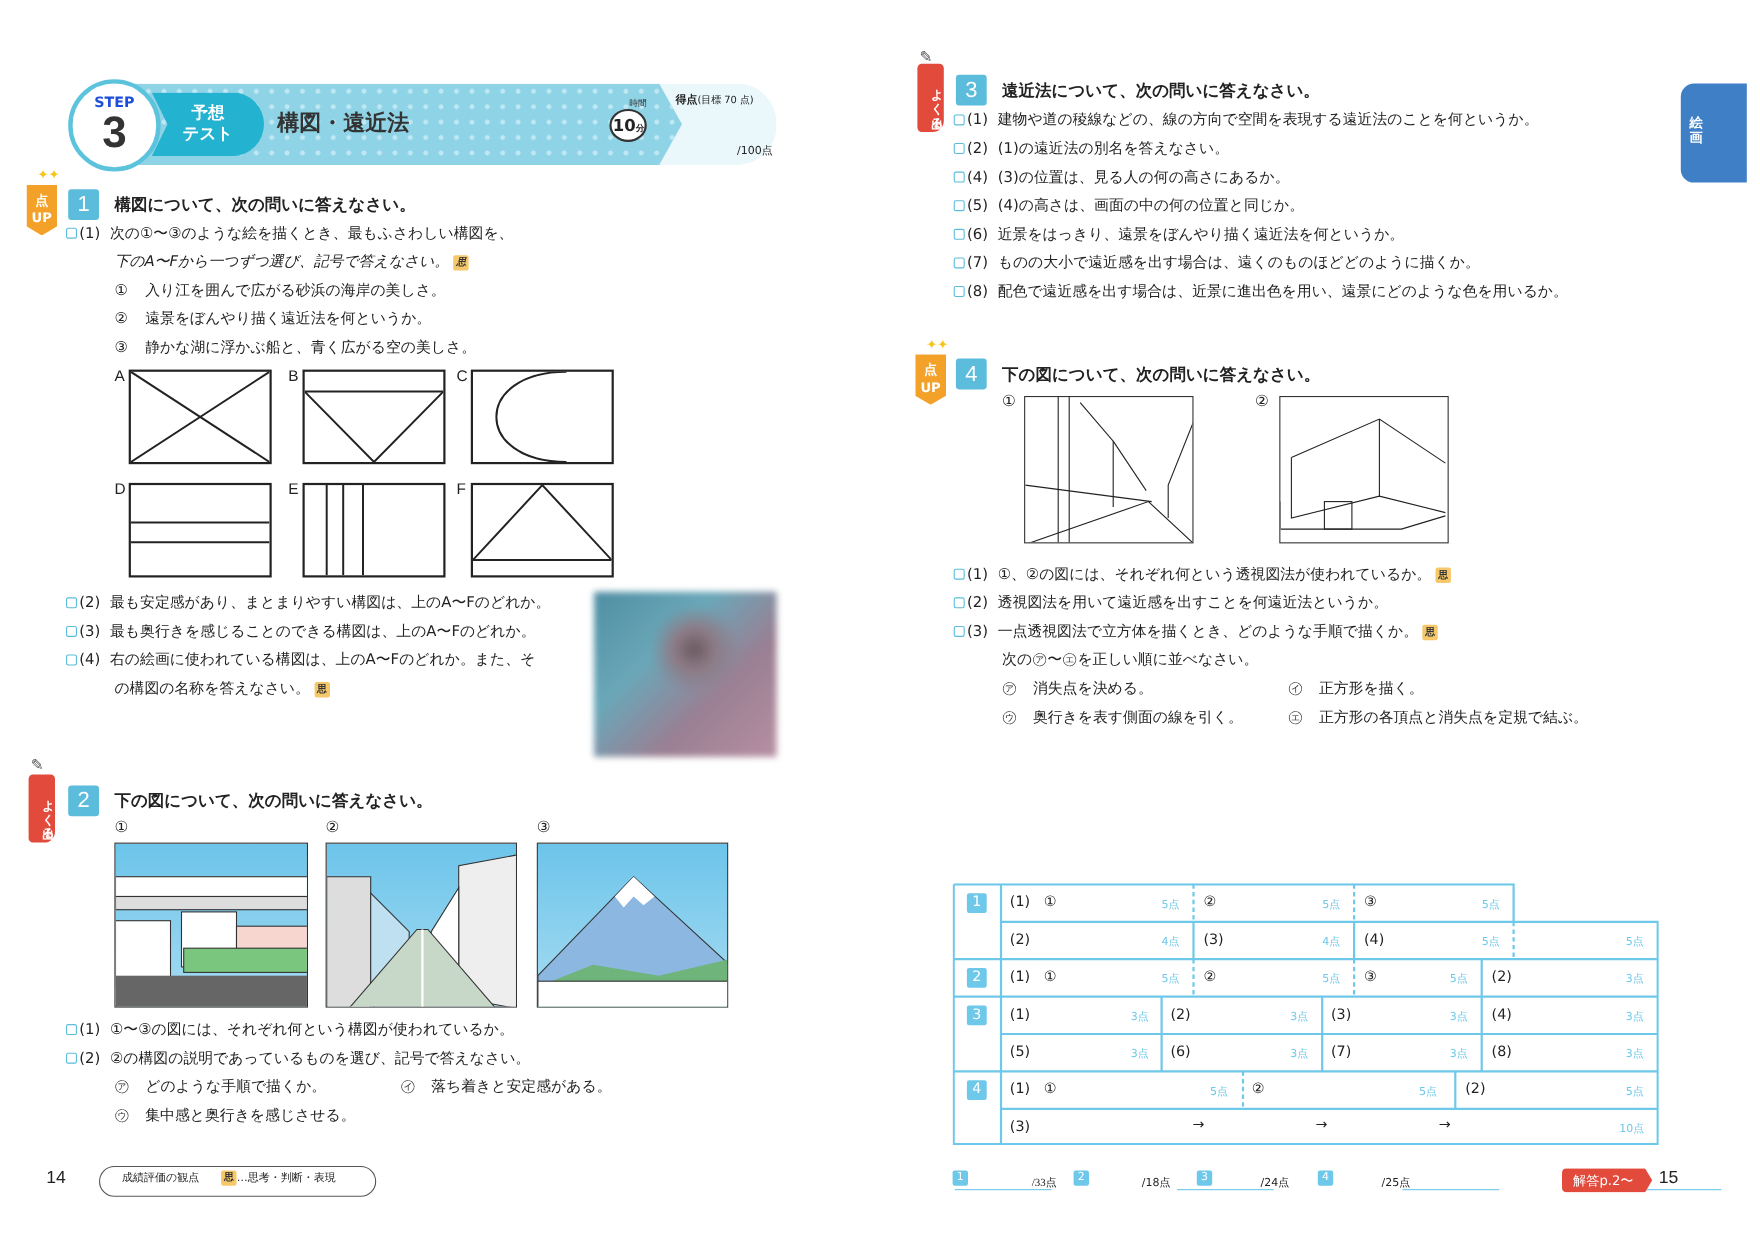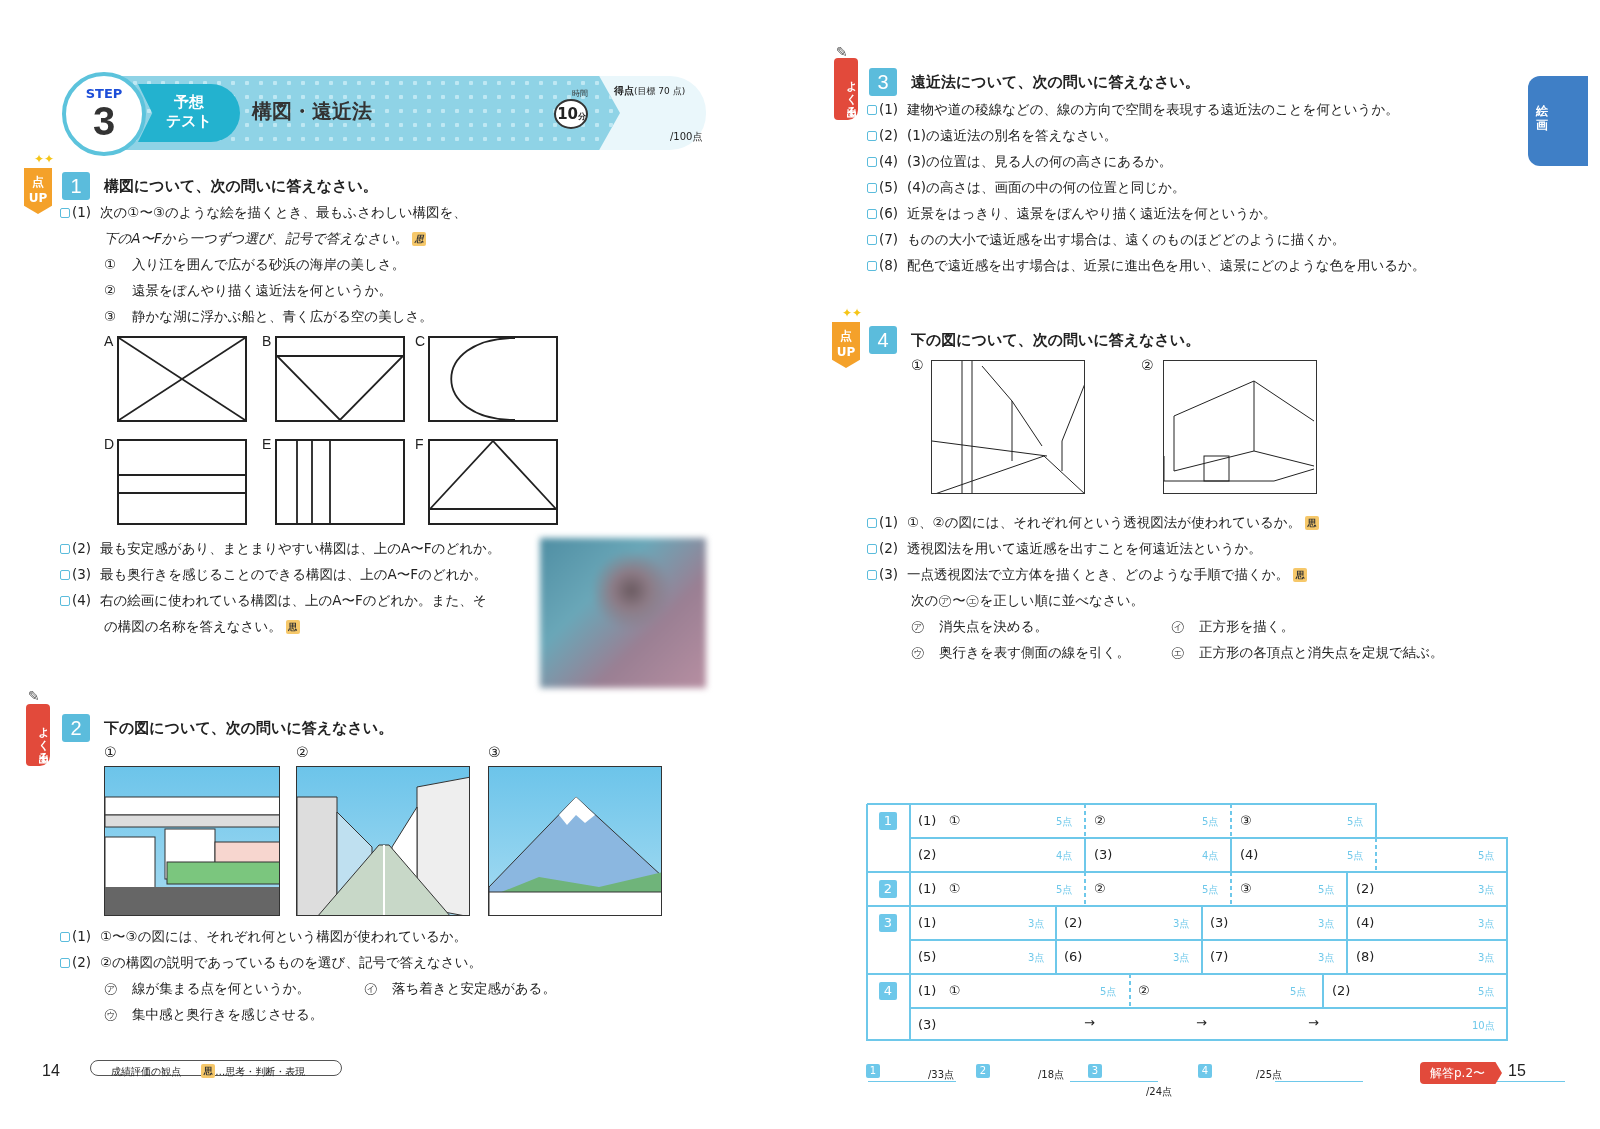--- a/index.html
+++ b/index.html
@@ -48,21 +48,21 @@
 
   
   .pic { border: 1.5px solid #333; overflow: hidden; }
   .sky { background: linear-gradient(#6cc4ea, #a7dcf2); }
   .blur-img { background: radial-gradient(circle at 55% 35%, #6a5a60 0, #8d7b86 14%, transparent 30%),
     linear-gradient(135deg, #4f8ea3 0%, #6aa7b8 35%, #9a7f93 65%, #b78fa2 100%); filter: blur(3px); }
   .pts { color: #6ec8ea; font-size: 10px; position: absolute; right: 8px; top: 11px; }
   .mini-num { display:inline-block; width: 18px; height: 18px; background:#6ec8ea; color:#fff; font-size: 13px; line-height: 18px; text-align: center; border-radius: 2px; }
 
   .footer-num { font-size: 16px; font-family: "Liberation Sans", sans-serif; }
-  .footer-pill { border: 1.5px solid #555; border-radius: 14px; height: 16px; font-size: 10px; line-height: 21px; padding: 0 20px; }
+  .footer-pill { border: 1.5px solid #555; border-radius: 14px; height: 28px; font-size: 10px; line-height: 21px; padding: 0 20px; }
   .side-tab { left: 1528px; top: 76px; width: 72px; height: 90px; background: #3f7fc6; border-radius: 12px 0 0 12px; color:#fff; font-size: 12px; font-weight: bold; padding: 28px 0 0 8px; line-height: 14px; width: 60px; }
   .score-item { font-size: 10px; }
   .score-underline { border-bottom: 1.5px solid #6ec8ea; width: 88px; height: 18px; display:inline-block; position: relative; }
   .answer-badge { left: 1420px; top: 1062px; height: 22px; background: #e24a3b; color: #fff; font-size: 12px; line-height: 22px; padding: 0 10px; border-radius: 4px; clip-path: polygon(0 0, 92% 0, 100% 50%, 92% 100%, 0 100%); width: 82px; }
 </style>
 </head>
 <body>
 
 <div class="abs score-box"></div>
 <div class="abs banner"></div>
@@ -180,21 +180,21 @@
   <svg width="174" height="150">
     <polygon points="0,120 87,30 174,110 174,150 0,150" fill="#8bb7e0" stroke="#333"></polygon>
     <polygon points="70,48 87,30 106,48 96,56 87,48 78,58" fill="#fff"></polygon>
     <polygon points="0,130 50,110 110,120 174,105 174,150 0,150" fill="#6fb47a"></polygon>
     <rect x="0" y="125" width="174" height="25" fill="#fff" stroke="#333"></rect>
   </svg>
 </div>
 
 <div class="abs q-row" style="left:60px;top:923px;"><span class="chk"></span><span class="q-num">(1)</span><span>①〜③の図には、それぞれ何という構図が使われているか。</span></div>
 <div class="abs q-row" style="left:60px;top:949px;"><span class="chk"></span><span class="q-num">(2)</span><span>②の構図の説明であっているものを選び、記号で答えなさい。</span></div>
-<div class="abs q-row" style="left:104px;top:975px;"><span class="q-num">㋐</span><span>線が集まる点を何というか。</span></div>
+<div class="abs q-row" style="left:104px;top:975px;"><span class="q-num">㋐</span><span>どのような手順で描くか。</span></div>
 <div class="abs q-row" style="left:364px;top:975px;"><span class="q-num">㋑</span><span>落ち着きと安定感がある。</span></div>
 <div class="abs q-row" style="left:104px;top:1001px;"><span class="q-num">㋒</span><span>集中感と奥行きを感じさせる。</span></div>
 
 <div class="abs footer-num" style="left:42px;top:1062px;">14</div>
 <div class="abs footer-pill" style="left:90px;top:1060px;width:252px;">
   <span>成績評価の観点</span>&nbsp;&nbsp;&nbsp;&nbsp;&nbsp;<span class="think">思</span><span>…思考・判断・表現</span>
 </div>
 
 <div class="abs side-tab">
     <div>絵</div>
@@ -346,25 +346,25 @@
     <div class="abs" style="left:218px;top:212px;font-size:13px;">→</div>
     <div class="abs" style="left:330px;top:212px;font-size:13px;">→</div>
     <div class="abs" style="left:442px;top:212px;font-size:13px;">→</div>
     <div class="abs pts" style="left:606px;top:216px;">10点</div>
   </div>
 </div>
 
 <div class="abs" style="left:866px;top:1064px;width:540px;">
   <span class="abs mini-num" style="left:0;top:0;width:14px;height:14px;line-height:14px;font-size:10px;">1</span>
   <span class="abs score-underline" style="left:2px;top:0;"></span>
-  <span class="abs score-item" style="left:62px;top:4px;">/33点</span>
+  <span class="abs score-item" style="left:72px;top:4px;font-family:Liberation Serif, serif;">/33点</span>
   <span class="abs mini-num" style="left:110px;top:0;width:14px;height:14px;line-height:14px;font-size:10px;">2</span>
   <span class="abs score-underline" style="left:112px;top:0;"></span>
   <span class="abs score-item" style="left:172px;top:4px;">/18点</span>
   <span class="abs mini-num" style="left:222px;top:0;width:14px;height:14px;line-height:14px;font-size:10px;">3</span>
   <span class="abs score-underline" style="left:224px;top:0;"></span>
-  <span class="abs score-item" style="left:280px;top:4px;margin-top:17px;">/24点</span>
+  <span class="abs score-item" style="left:280px;top:4px;">/24点</span>
   <span class="abs mini-num" style="left:332px;top:0;width:14px;height:14px;line-height:14px;font-size:10px;">4</span>
   <span class="abs score-underline" style="left:334px;top:0;"></span>
   <span class="abs score-item" style="left:390px;top:4px;">/25点</span>
 </div>
 <div class="abs answer-badge">解答p.2〜3</div>
 <div class="abs footer-num" style="left:1508px;top:1062px;">15</div>
 
 </body></html>

